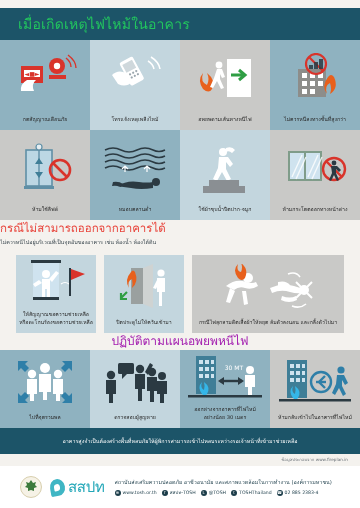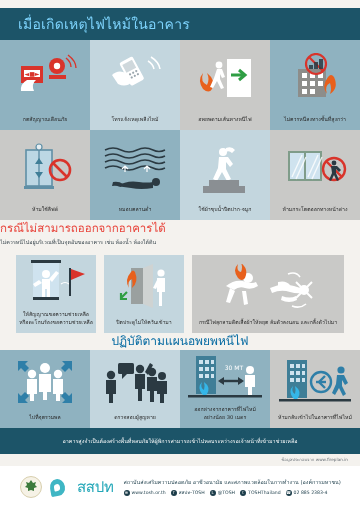--- a/index.html
+++ b/index.html
@@ -11,21 +11,21 @@
   }
   .poster { position:relative; width:360px; height:508px; background:#f4f2ee; }
 
   
   .header {
     position:absolute; left:0; top:8px; width:360px; height:32px;
     background:#1c5468;
     display:flex; align-items:center;
   }
   .header-title {
-    color:#7dd3fc; font-size:14px; padding-left:18px;
+    color:#22c55e; font-size:14px; padding-left:18px;
     letter-spacing:.2px; white-space:nowrap;
   }
 
   
   .grid-top { position:absolute; left:0; top:40px; width:360px; height:180px; }
   .grid-mid { position:absolute; left:0; top:255px; width:360px; height:95px; }
   .grid-bot { position:absolute; left:0; top:350px; width:360px; height:78px; }
 
   .tile {
     position:absolute;
@@ -46,21 +46,21 @@
   .bg-lblue{ background:#c3d6de; }
 
   
   .sec {
     position:absolute; left:0;
   }
   .sec-title { color:#e8453c; font-size:11.5px; line-height:1.2; }
   .sec-sub { color:#34424a; font-size:5.4px; margin-top:3px; line-height:1.4; }
   .sec-red-center {
     position:absolute; width:360px; text-align:center;
-    color:#0369a1; font-size:12px;
+    color:#a21caf; font-size:12px;
   }
 
   
   .banner {
     position:absolute; left:0; top:428px; width:360px; height:26px;
     background:#1c5468; display:flex; align-items:center; justify-content:center;
   }
   .banner-text { color:#ffffff; font-size:5.4px; text-align:center; padding:0 14px; }
 
   
@@ -83,21 +83,21 @@
   }
   .logo-drop {
     width:15px; height:17px; background:#3fb6c4;
     border-radius:50% 50% 50% 2px; transform:rotate(-10deg);
     position:relative;
   }
   .logo-drop::after{
     content:""; position:absolute; left:4px; top:5px;
     width:6px; height:7px; background:#fff; border-radius:50% 50% 50% 1px;
   }
-  .logo-word { color:#23a7b8; font-size:15px; margin-left:12px; letter-spacing:-.3px; }
+  .logo-word { color:#23a7b8; font-size:15px; margin-left:3px; letter-spacing:-.3px; }
   .foot-text { margin-left:10px; }
   .foot-line1 { font-size:5.4px; color:#1c3d4a; }
   .foot-contacts { display:flex; align-items:center; gap:5px; margin-top:3px; }
   .contact { display:flex; align-items:center; gap:2px; font-size:4.6px; color:#1c3d4a; }
   .cicon {
     width:6px; height:6px; border-radius:50%; background:#1c3d4a;
     display:inline-block; color:#fff; font-size:4px;
     text-align:center; line-height:6px;
   }
 

